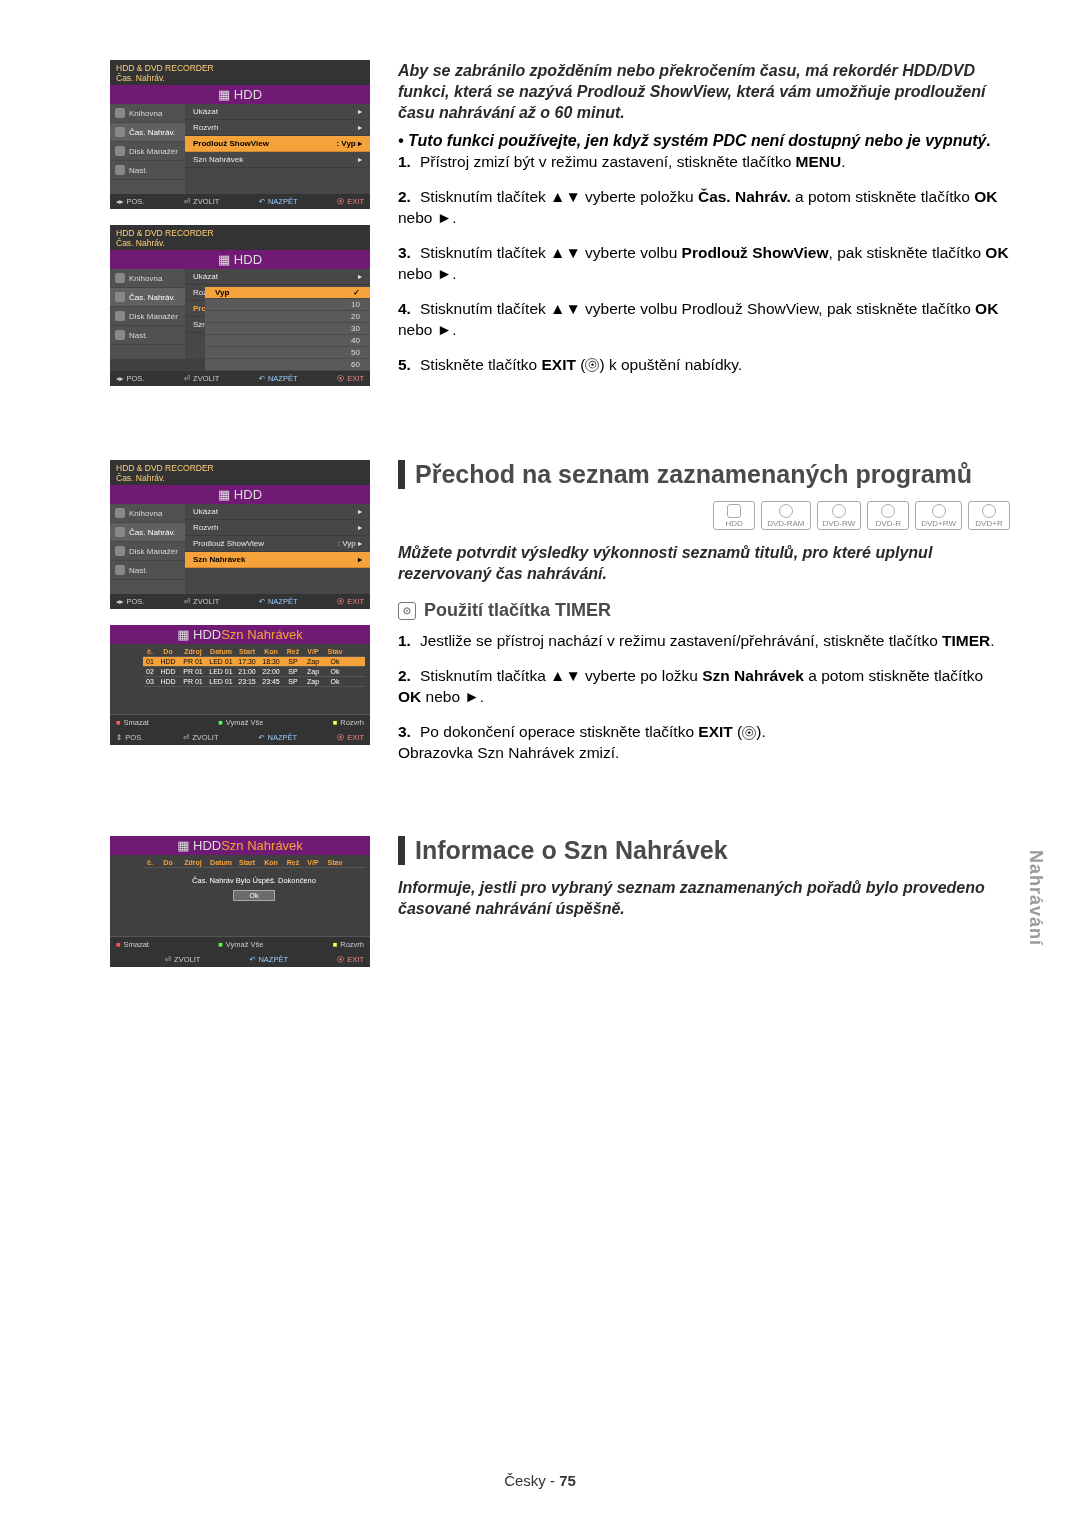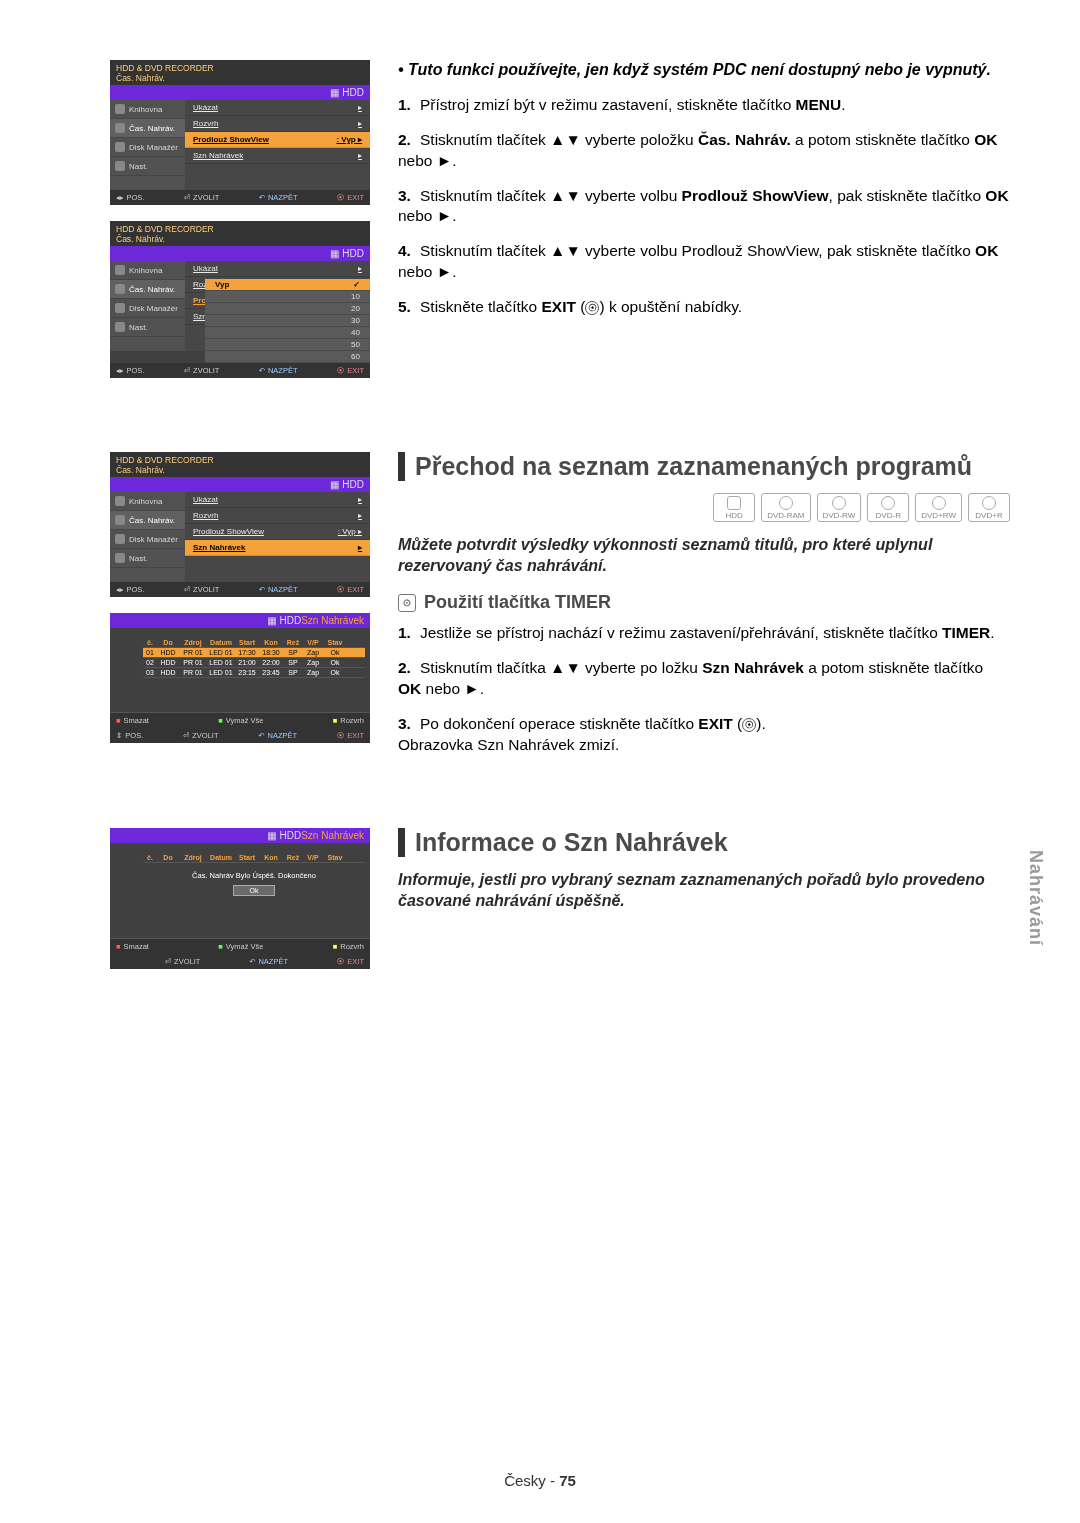--- a/index.html
+++ b/index.html
@@ -52,24 +52,24 @@
     display: flex;
     justify-content: space-between;
     padding: 3px 6px 2px 6px;
     background: #333;
     font-size: 8.5px;
     color: #ffd07a;
     flex-direction: column;
   }
   .osd-storage {
     padding: 2px 6px;
-    background: #6d28d9;
-    font-size: 10px;
+    background: #701a75;
+    font-size: 13px;
     color: #ddd;
-    display:flex; align-items:center; justify-content:flex-end;
+    display:flex; align-items:center; justify-content:center;
   }
   .osd-body {
     display: flex;
     min-height: 90px;
   }
   .osd-side {
     width: 75px;
     background: #515151;
     font-size: 8px;
     color: #d8d8d8;
@@ -83,21 +83,20 @@
   }
   .osd-side-item.sel { color: #fff; background:#606060; }
   .osd-side-icon { width:10px;height:10px;background:#888;border-radius:2px;display:inline-block; }
   .osd-main { flex:1; background:#474747; }
   .osd-menu-item {
     display:flex; justify-content:space-between; align-items:center;
     padding: 3px 8px;
     font-size: 8px;
     color:#e8e8e8;
     border-bottom: 1px solid rgba(0,0,0,0.15);
-    text-decoration: underline;
   }
   .osd-menu-item.sel { background:#f6a23a; color:#000; font-weight:bold; }
   .osd-menu-item.grp { color:#f6a23a; font-weight:bold; }
   .osd-arrow { font-size:8px; }
   .osd-dropdown {
     padding-left:95px;
   }
   .osd-dd-item { font-size:8px; padding:1px 10px; color:#ddd; background:#5a5a5a; border-bottom:1px solid #4a4a4a;text-align:right; }
   .osd-dd-item.sel { background:#f6a23a; color:#000; font-weight:bold; display:flex; justify-content:space-between; }
   .osd-footer {
@@ -105,40 +104,40 @@
     font-size: 7.5px;
     color:#ccc;
     display:flex;
     justify-content:space-between;
     background:#333;
   }
   .osd-footer span { display:inline-flex; align-items:center; gap:3px; }
   .osd-exit { color:#e88; }
   .osd-return { color:#9cf; }
 
-  .osd-table { padding: 10px 5px; margin-left: 28px; }
+  .osd-table { padding: 3px 5px; margin-left: 28px; }
   .osd-th, .osd-td { display:inline-block; font-size:7px; text-align:center; }
   .osd-trow { display:flex; padding:1px 0; border-bottom:1px solid #555; }
   .osd-trow.sel { background:#f6a23a; color:#000; }
   .osd-th { font-weight:bold; color:#f6a23a; }
   .c-num{width:14px;}.c-do{width:22px;}.c-zd{width:28px;}.c-dt{width:28px;}.c-st{width:24px;}.c-ko{width:24px;}.c-rz{width:20px;}.c-vp{width:20px;}.c-sv{width:24px;}
   .osd-status-box { text-align:center; padding: 8px 6px; color:#fff; font-size:7.5px; }
   .osd-ok-btn { display:inline-block; margin-top:5px; background:#6b6b6b; border:1px solid #aaa; padding:1px 16px; font-size:7px; }
 
   .section-heading {
     font-size: 25px;
     font-weight: bold;
     color: #4a4a4a;
     border-left: 7px solid #333;
     padding-left: 10px;
     margin-bottom: 12px;
     display:flex; align-items:center;
   }
   .intro { font-weight: bold; font-style: italic; color:#2a2a2a; margin-bottom: 8px; line-height: 1.32; }
-  .bullet-line { font-weight: bold; font-style: italic; padding-left: 0; margin-bottom: 14px; line-height:1.3; }
+  .bullet-line { font-weight: bold; font-style: italic; padding-left: 0; line-height:1.3; }
   ol.steps { list-style: none; padding:0; counter-reset: st; }
   ol.steps li { margin-bottom: 14px; line-height: 1.35; font-size:15.5px; }
   ol.steps li .num { font-weight: bold; display:inline-block; width:22px; }
   .sub-heading {
     display:flex; align-items:center; gap:8px;
     color:#4a4a4a; font-size:18px; font-weight:bold;
     margin: 16px 0 10px 0;
   }
   .sub-heading .sq {
     width:18px;height:18px;border:1.5px solid #777;border-radius:3px;display:flex;align-items:center;justify-content:center;font-size:10px;color:#777;
@@ -278,20 +277,21 @@
           <span>◂▸ <span>POS.</span></span>
           <span>⏎ <span>ZVOLIT</span></span>
           <span class="osd-return">↶ <span>NAZPĚT</span></span>
           <span class="osd-exit">⦿ <span>EXIT</span></span>
         </div>
       </div>
 
     </div>
 
     <div class="rightcol">
+      <p class="intro">Aby se zabránilo zpožděním nebo překročením času, má rekordér HDD/DVD funkci, která se nazývá Prodlouž ShowView, která vám umožňuje prodloužení času nahrávání až o 60 minut.</p>
       <p class="bullet-line">• Tuto funkci používejte, jen když systém PDC není dostupný nebo je vypnutý.</p>
       <ol class="steps">
         <li><span class="num">1.</span><span>Přístroj zmizí být v režimu zastavení, stiskněte tlačítko </span><b>MENU</b>.</li>
         <li><span class="num">2.</span><span>Stisknutím tlačítek ▲▼ vyberte položku </span><b>Čas. Nahráv.</b><span> a potom stiskněte tlačítko </span><b>OK</b><span> nebo ►.</span></li>
         <li><span class="num">3.</span><span>Stisknutím tlačítek ▲▼ vyberte volbu </span><b>Prodlouž ShowView</b><span>, pak stiskněte tlačítko </span><b>OK</b><span> nebo ►.</span></li>
         <li><span class="num">4.</span><span>Stisknutím tlačítek ▲▼ vyberte volbu Prodlouž ShowView, pak stiskněte tlačítko </span><b>OK</b><span> nebo ►.</span></li>
         <li><span class="num">5.</span><span>Stiskněte tlačítko </span><b>EXIT</b> (<span class="exit-icon">⦿</span>)<span> k opuštění nabídky.</span></li>
       </ol>
     </div>
   </div>

